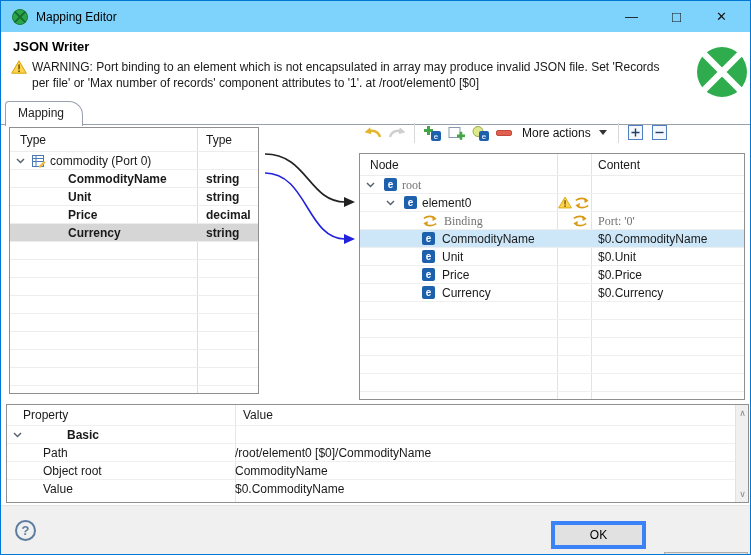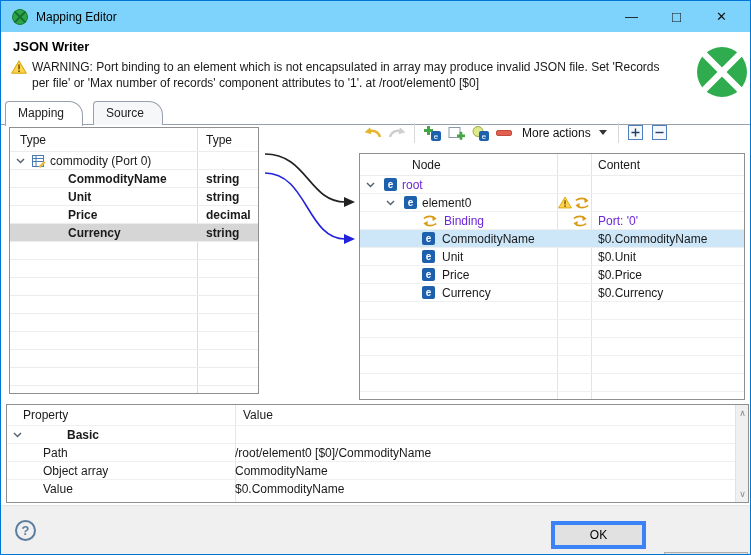--- a/index.html
+++ b/index.html
@@ -49,30 +49,30 @@
   .tbtn { height:24px; min-width:24px; display:flex; align-items:center; justify-content:center; padding:0 2px; }
   .tsep { width:1px; height:20px; background:#d8d8d8; margin:0 5px; }
   .more-actions { display:flex; align-items:center; padding:0 6px; height:24px; color:#111; }
   .more-actions svg { margin-left:8px; }
   .removebar { width:16px; height:6px; border-radius:2px; background:#e2604f; border:1px solid #c34b3c; }
   
   .node-tree { position:absolute; left:358px; top:152px; width:386px; height:247px; border:1px solid #8f8f8f; background:#fff; }
   .node-tree .colline1 { position:absolute; left:197px; top:0; bottom:0; width:1px; background:#e3e3e3; }
   .node-tree .colline2 { position:absolute; left:231px; top:0; bottom:0; width:1px; background:#e3e3e3; }
   .nt-header { position:relative; height:22px; line-height:22px; border-bottom:1px solid #ececec; }
-  .nt-header .h1 { position:absolute; left:10px;margin-left:42px; }
+  .nt-header .h1 { position:absolute; left:10px; }
   .nt-header .h2 { position:absolute; left:238px; }
   .trow { position:relative; height:18px; line-height:18px; border-bottom:1px solid #efefef; }
   .trow .chev { position:absolute; top:6px; }
   .trow .eicon { position:absolute; top:2px; }
   .trow .bicon { position:absolute; top:2px; }
   .trow .nlabel { position:absolute; white-space:nowrap; }
   .trow .midicons { position:absolute; left:198px; top:2px; display:flex; gap:2px; }
   .trow .ncontent { position:absolute; left:238px; white-space:nowrap; }
-  .gray { color:#6d28d9; }
+  .gray { color:#737373;font-family:Liberation Serif, serif; }
   .trow.selblue { background:#cde7f9; }
   .eicon { width:13px; height:13px; background:#1d60ab; border-radius:2px; color:#fff; font-size:10px; font-weight:bold;
            display:flex; align-items:center; justify-content:center; line-height:13px; }
   
   .prop-panel { position:absolute; left:5px; top:403px; width:743px; height:99px; border:1px solid #8f8f8f; background:#fff; }
   .prop-panel .colline { position:absolute; left:228px; top:0; bottom:0; width:1px; background:#e6e6e6; }
   .pp-header { position:relative; height:20px; line-height:20px; }
   .pp-header .h1 { position:absolute; left:16px; }
   .pp-header .h2 { position:absolute; left:236px; }
   .prow { position:relative; height:18px; line-height:18px; border-top:1px solid #efefef; }
@@ -125,21 +125,20 @@
   <svg class="logo" viewBox="0 0 54 58">
     <circle cx="27" cy="29" r="27" fill="#2fad4e"></circle>
     <g transform="rotate(45 27 29)" fill="#ffffff">
       <rect x="23.5" y="-3" width="7" height="64"></rect>
       <rect x="-5" y="25.5" width="64" height="7"></rect>
     </g>
   </svg>
 
   <div class="tabbar">
     <div class="tab active">Mapping</div>
-    <div class="tab inactive">Source</div>
   </div>
 
   <div class="field-table">
     <div class="colline"></div>
     <div class="ft-header">
       <span class="h1">Type</span>
       <span class="h2">Type</span>
     </div>
     <div class="frow">
       <svg class="chev" viewBox="0 0 9 6" width="9" height="6">
@@ -335,21 +334,21 @@
       <svg class="chev" viewBox="0 0 9 6" width="9" height="6">
           <polyline points="1,1 4.5,4.6 8,1" fill="none" stroke="#55606e" stroke-width="1.4"></polyline>
         </svg>
       <span class="plabel">Basic</span>
     </div>
     <div class="prow">
       <span class="plabel">Path</span>
       <span class="pvalue">/root/element0 [$0]/CommodityName</span>
     </div>
     <div class="prow">
-      <span class="plabel">Object array</span>
+      <span class="plabel">Object root</span>
       <span class="pvalue">CommodityName</span>
     </div>
     <div class="prow">
       <span class="plabel">Value</span>
       <span class="pvalue">$0.CommodityName</span>
     </div>
     <div class="pp-scroll">
       <span class="sbtn up" style="font-size:9px;color:#8a8a8a">∧</span>
       <span class="sbtn down" style="font-size:9px;color:#8a8a8a">∨</span>
     </div>

